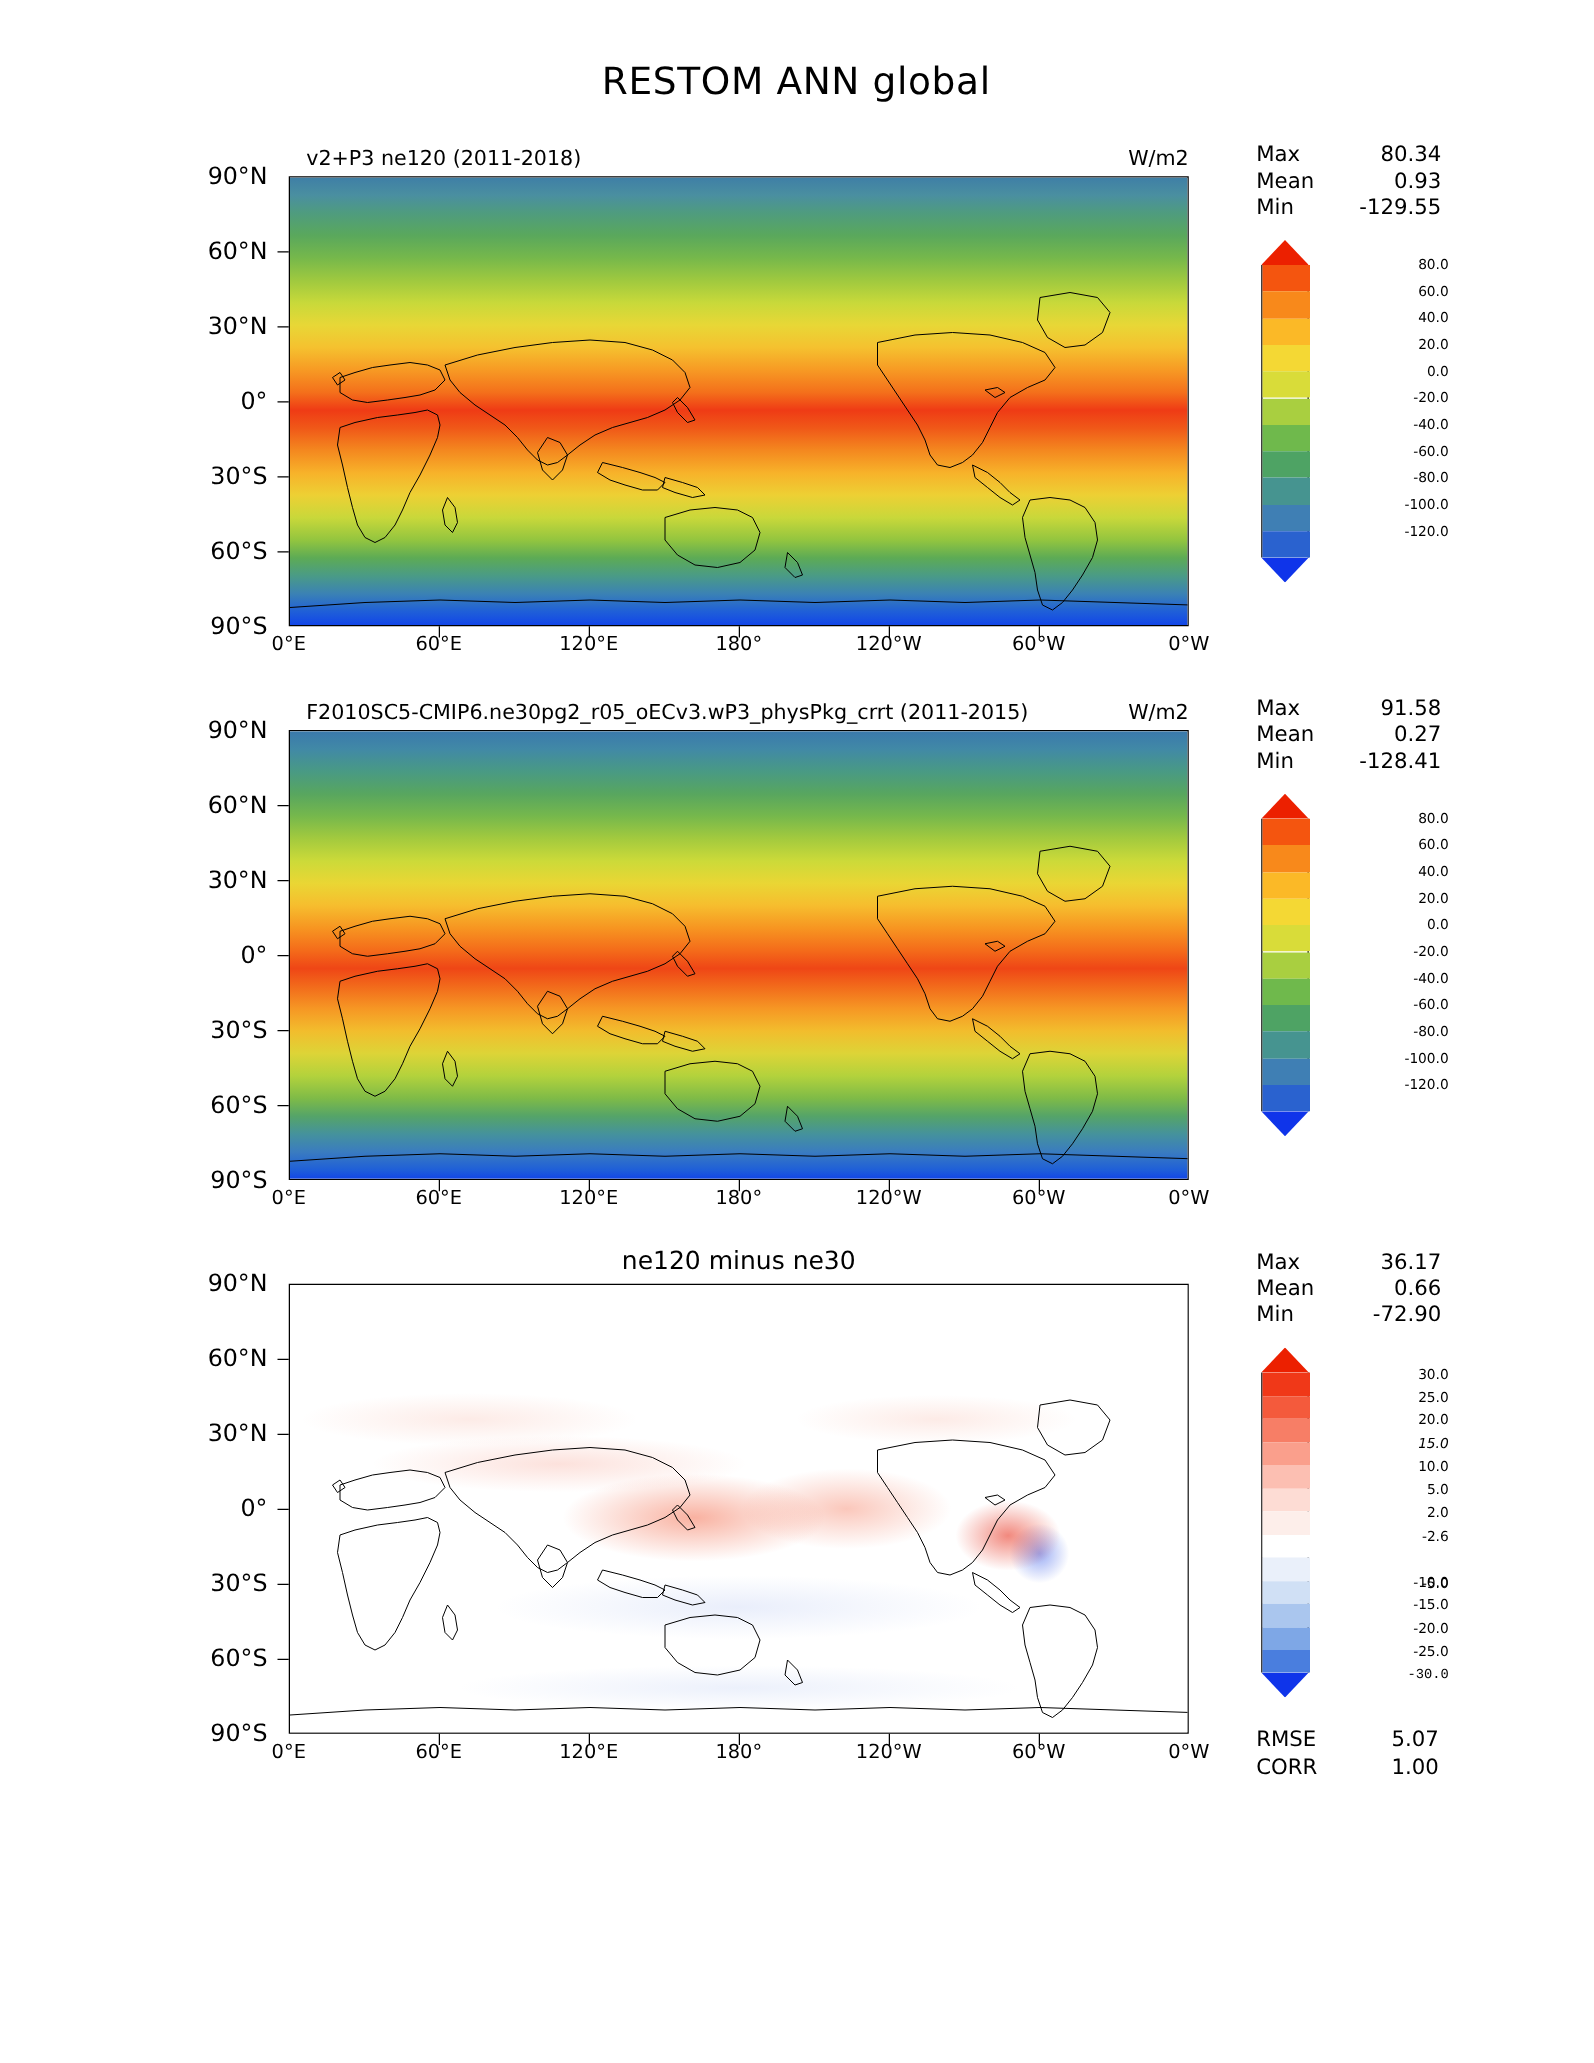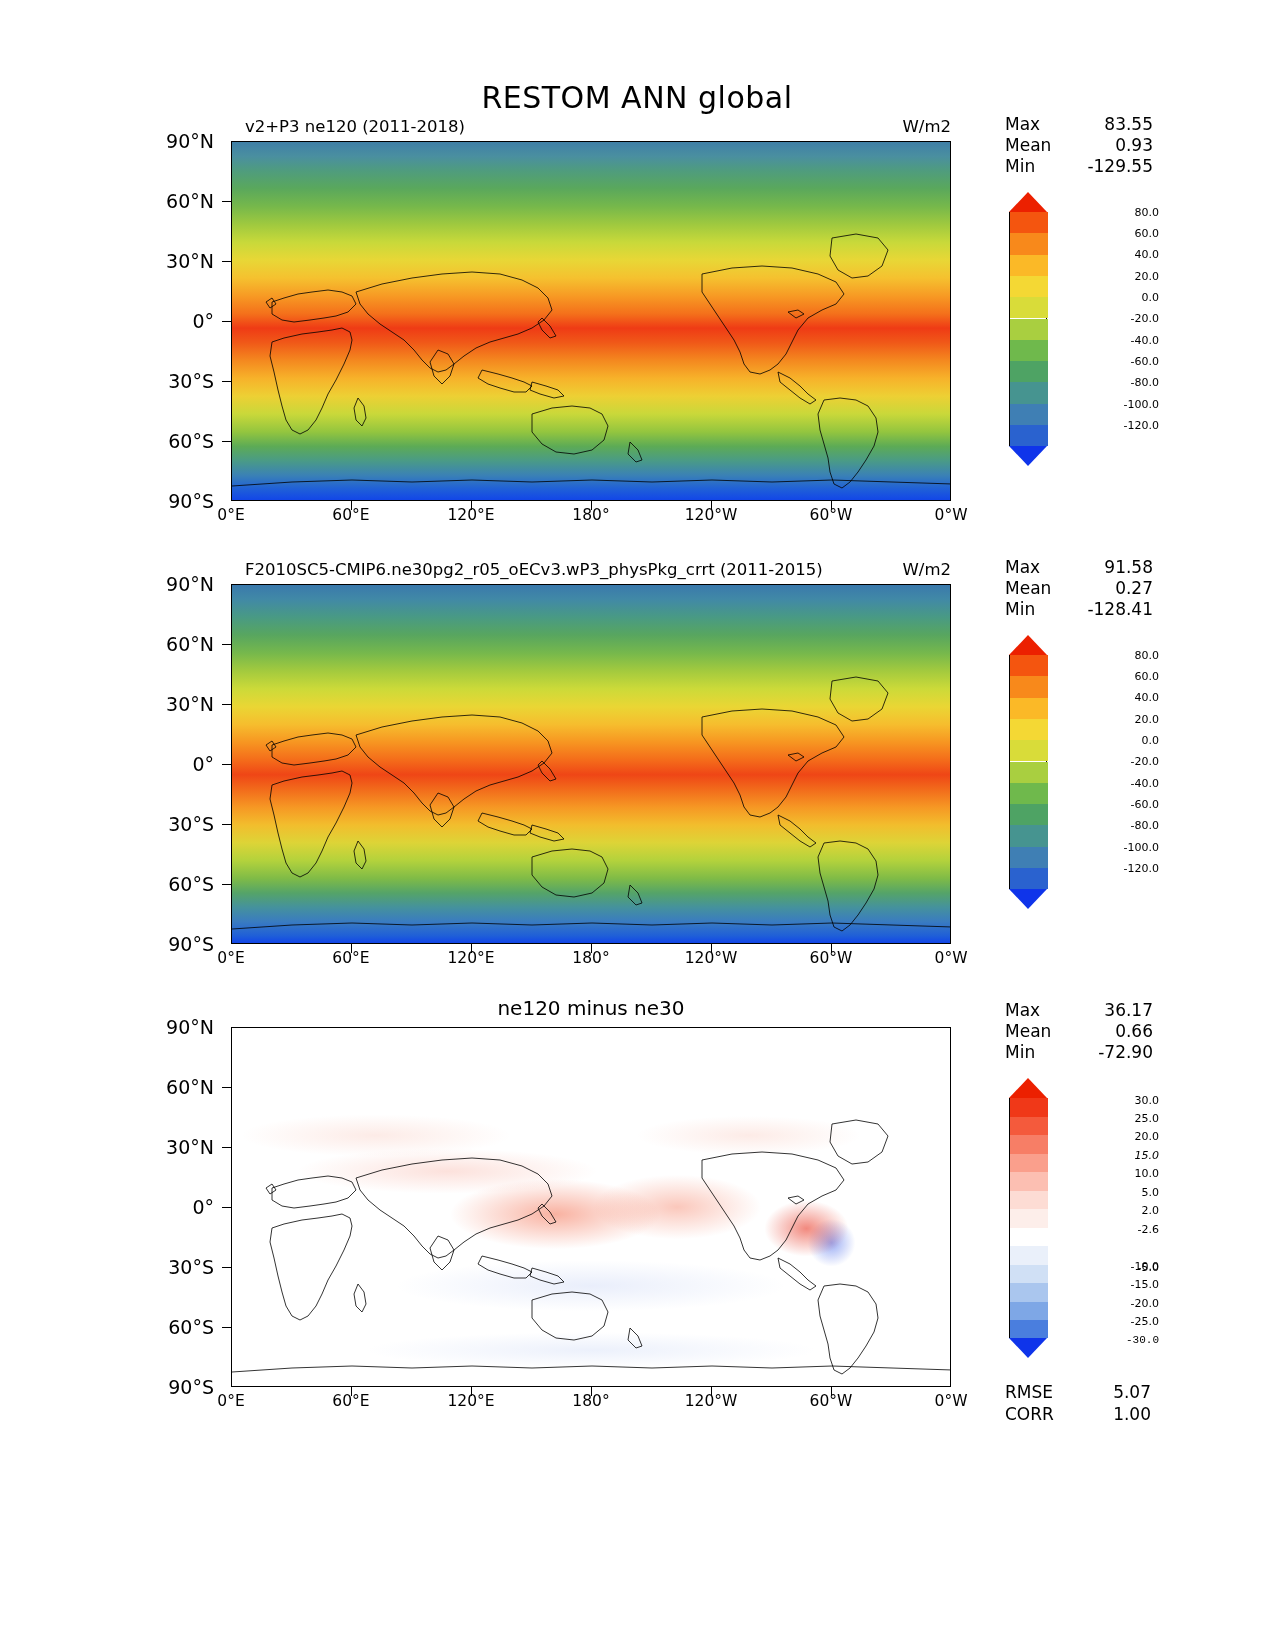--- a/index.html
+++ b/index.html
@@ -16,21 +16,20 @@
     overflow: hidden;
   }
   .page-title {
     position: absolute;
     top: 48px;
     left: 0;
     width: 1274px;
     text-align: center;
     font-size: 30px;
     letter-spacing: 0.5px;
-    margin-top: 32px;
   }
   .panel {
     position: absolute;
     left: 0;
     width: 1275px;
   }
   .panel-1 { top: 110px; }
   .panel-2 { top: 553px; }
   .panel-3 { top: 996px; }
 
@@ -340,21 +339,21 @@
     <span style="left:600px;">60°W</span>
     <span style="left:720px;">0°W</span>
   </div>
   <div class="tickmark-x" style="left:351px;"></div>
   <div class="tickmark-x" style="left:471px;"></div>
   <div class="tickmark-x" style="left:591px;"></div>
   <div class="tickmark-x" style="left:711px;"></div>
   <div class="tickmark-x" style="left:831px;"></div>
 
   <div class="stats">
-    <span class="row"><span class="lbl">Max</span><span class="val">83.55</span></span>
+    <span class="row"><span class="lbl">Max</span><span class="val">80.34</span></span>
     <span class="row"><span class="lbl">Mean</span><span class="val">0.93</span></span>
     <span class="row"><span class="lbl">Min</span><span class="val">-129.55</span></span>
   </div>
 
   <div class="cbar">
     <div class="cbar-arrow up" style="top:82px;"></div>
     <div class="cbar-body" style="top:102px; height:234px;">
       <div class="cbar-seg" style="top:0px;   height:21.3px; background:#f4550f;"></div>
       <div class="cbar-seg" style="top:21.3px;height:21.3px; background:#f8891b;"></div>
       <div class="cbar-seg" style="top:42.6px;height:21.3px; background:#fbb927;"></div>

